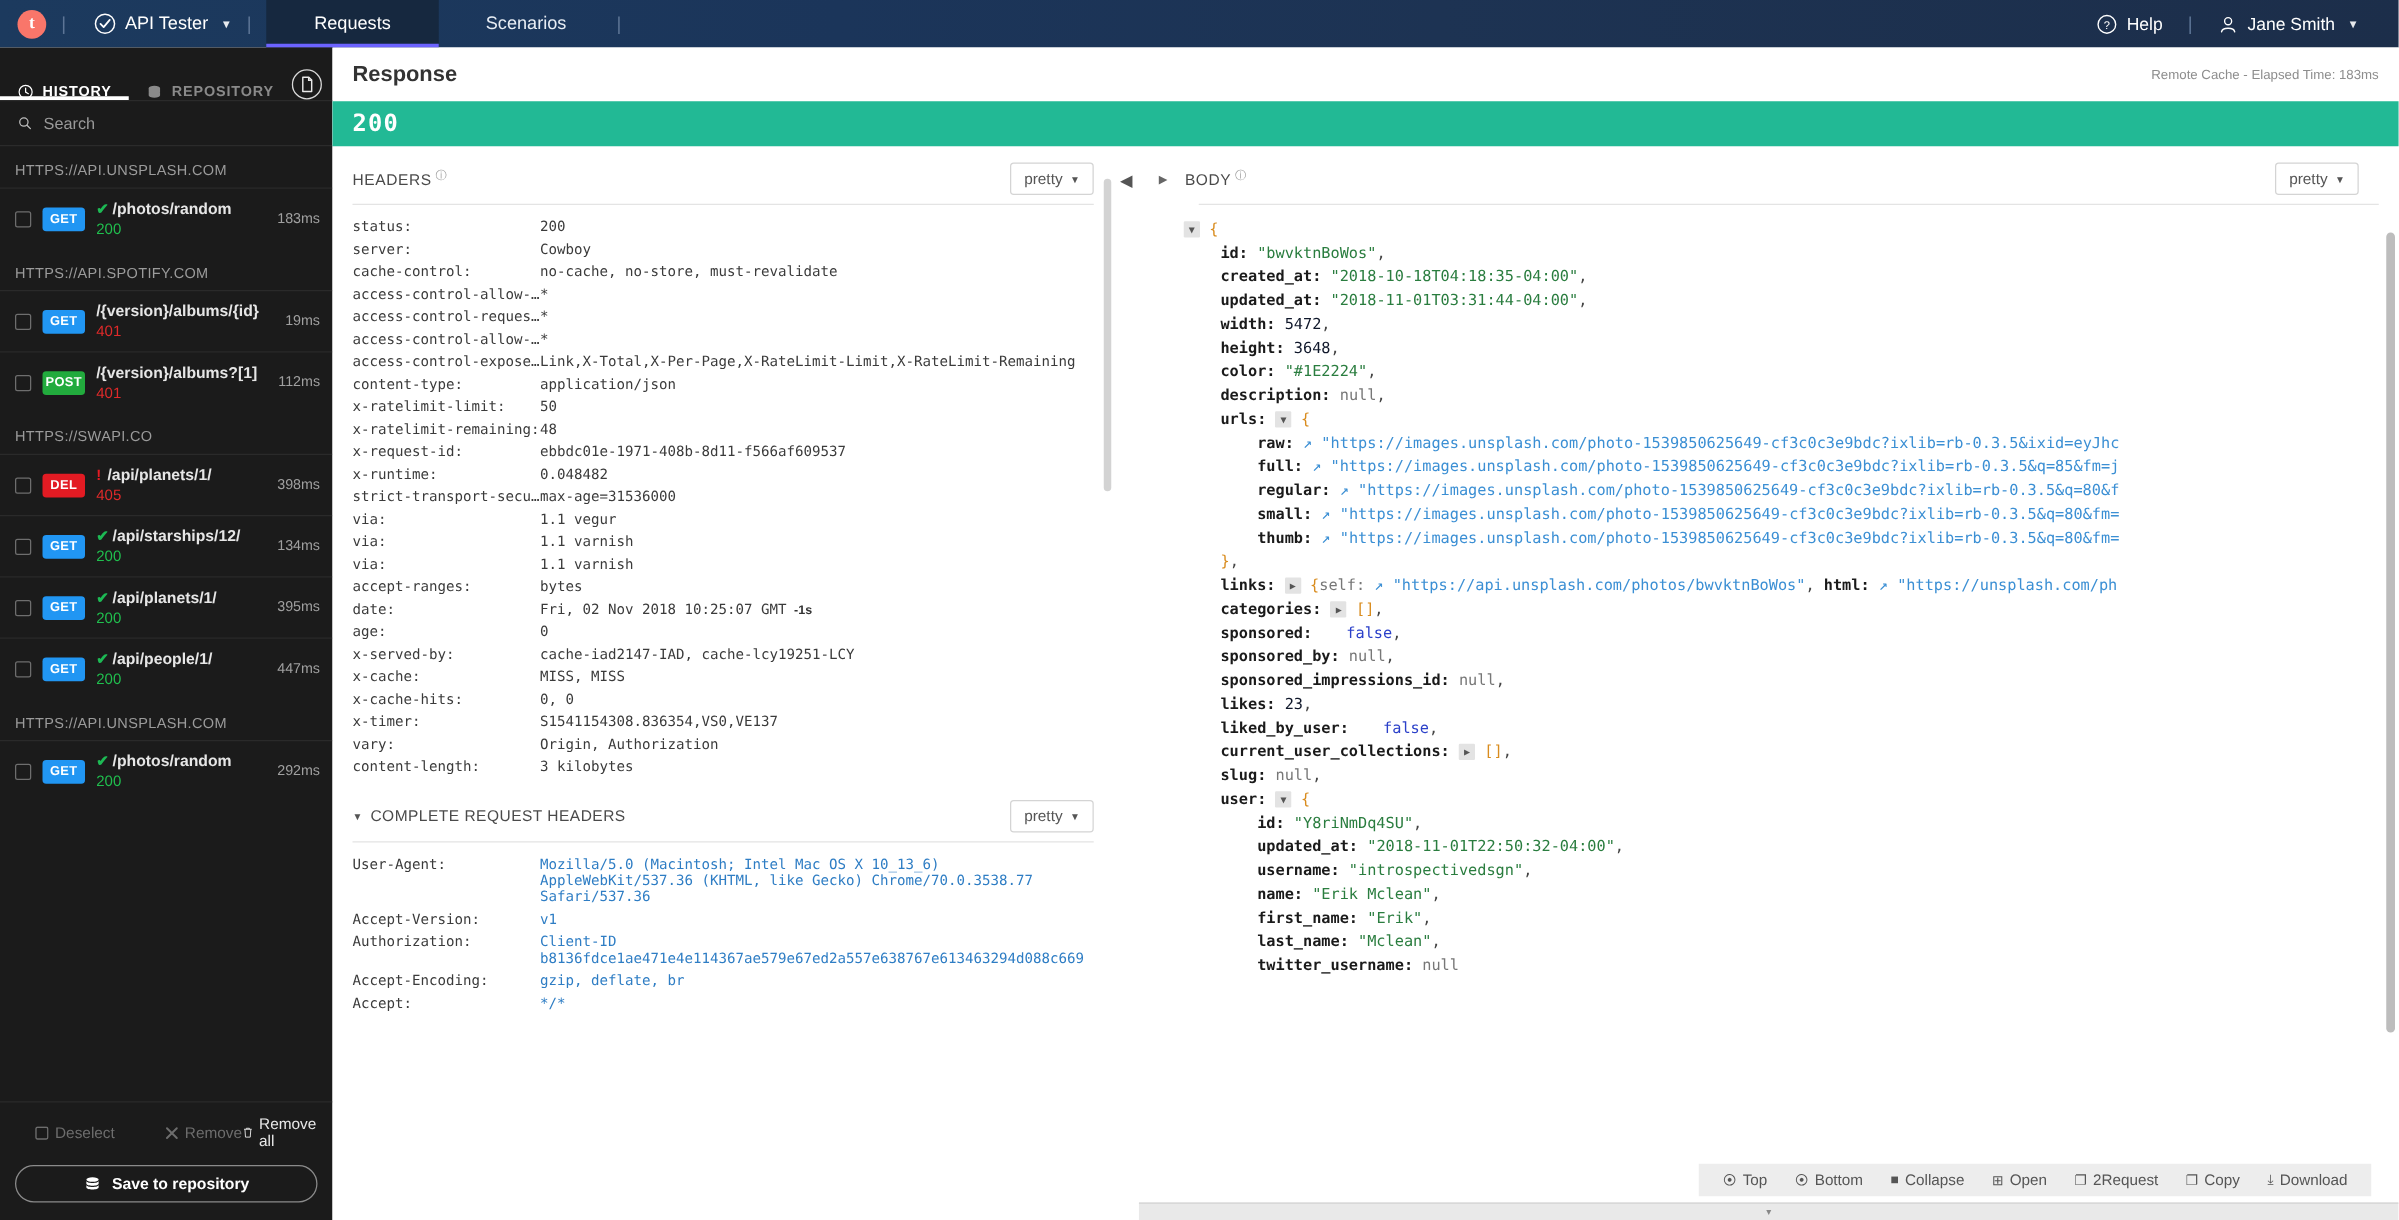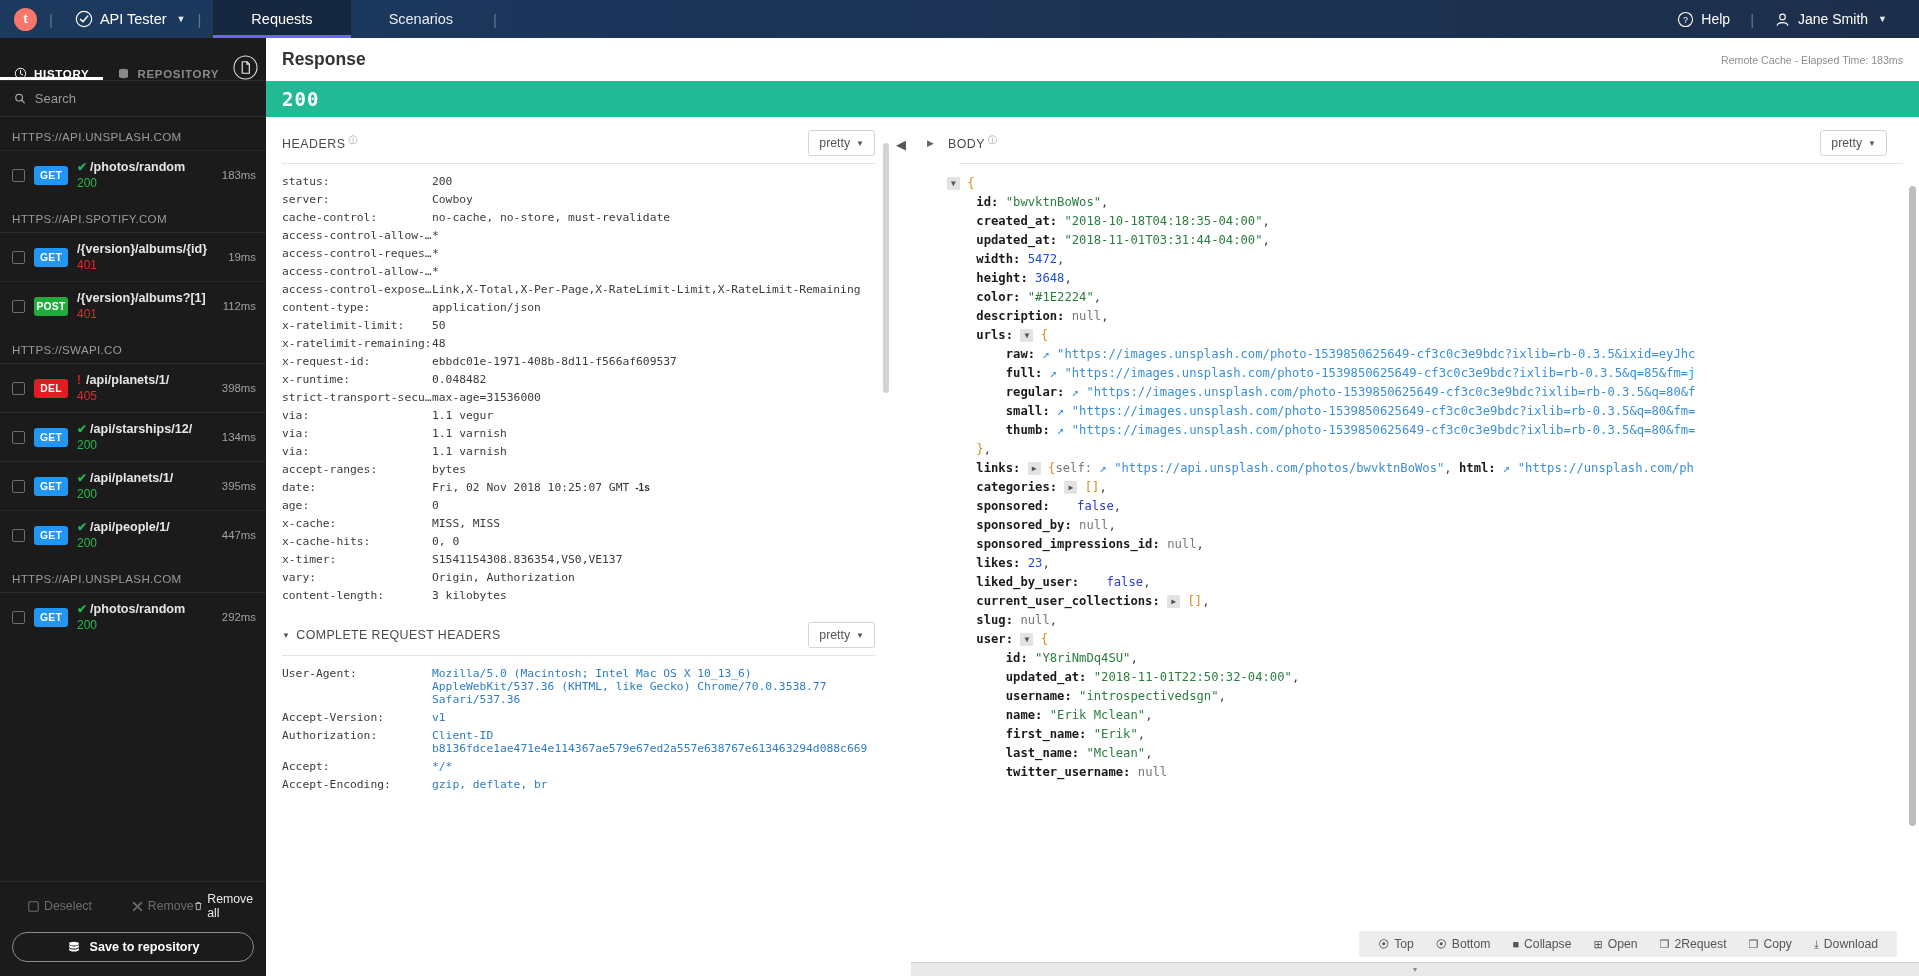--- a/index.html
+++ b/index.html
@@ -135,21 +135,21 @@
   .crh-title { font-size: 12.4px; color: #4a4a4a; letter-spacing: .4px; display:flex; align-items:center; gap:6px;}
   .tri-down { font-size: 8px; color: #555; }
 
   
   .body-head { display: flex; align-items: center; padding: 13px 16px 7px 16px; }
   .tri-right { font-size: 9px; color: #666; margin-right: 14px; }
   .json-scroll { flex: 1; overflow: hidden; padding: 10px 0 0 0; position: relative; }
   .json { font-family: "DejaVu Sans Mono", monospace; font-size: 12.2px; line-height: 19px; color: #333; white-space: pre; padding-left: 36px;}
   .jkey { font-weight: bold; color: #1a1a1a; }
   .jstr { color: #2a7d3f; }
-  .jnum { color: #1d4ed8; margin-top: 40px; }
+  .jnum { color: #0f172a; margin-top: 40px; }
   .jnull { color: #777; }
   .jbool { color: #2b40c9; margin-left: 20px; }
   .jbrace { color: #d98c1e; }
   .jlink { color: #3b8fd4; }
   .jcomma { color: #444; }
   .toggle {
     display: inline-block; width: 13px; height: 13px; background: #e3e3e3; color: #555;
     font-size: 8px; text-align: center; line-height: 13px; vertical-align: middle; border-radius: 1px;
   }
   .jline { height: 19px; }
@@ -462,20 +462,24 @@
                   </tr>
                   <tr>
                     <td class="hdr-k">date:</td>
                     <td class="hdr-v">Fri, 02 Nov 2018 10:25:07 GMT<span class="badge-1s">-1s</span></td>
                   </tr>
                   <tr>
                     <td class="hdr-k">age:</td>
                     <td class="hdr-v">0</td>
                   </tr>
                   <tr>
+                    <td class="hdr-k">x-served-by:</td>
+                    <td class="hdr-v">cache-iad2147-IAD, cache-lcy19251-LCY</td>
+                  </tr>
+                  <tr>
                     <td class="hdr-k">x-cache:</td>
                     <td class="hdr-v">MISS, MISS</td>
                   </tr>
                   <tr>
                     <td class="hdr-k">x-cache-hits:</td>
                     <td class="hdr-v">0, 0</td>
                   </tr>
                   <tr>
                     <td class="hdr-k">x-timer:</td>
                     <td class="hdr-v">S1541154308.836354,VS0,VE137</td>
@@ -510,26 +514,26 @@
                   </tr>
                   <tr>
                     <td class="hdr-k">Accept-Version:</td>
                     <td class="hdr-v link">v1</td>
                   </tr>
                   <tr>
                     <td class="hdr-k">Authorization:</td>
                     <td class="hdr-v link">Client-ID b8136fdce1ae471e4e114367ae579e67ed2a557e638767e613463294d088c669</td>
                   </tr>
                   <tr>
+                    <td class="hdr-k">Accept-Encoding:</td>
+                    <td class="hdr-v link">gzip, deflate, br</td>
+                  </tr>
+                  <tr>
                     <td class="hdr-k">Accept:</td>
                     <td class="hdr-v link">*/*</td>
-                  </tr>
-                  <tr>
-                    <td class="hdr-k">Accept-Encoding:</td>
-                    <td class="hdr-v link">gzip, deflate, br</td>
                   </tr>
                 </tbody>
               </table>
           </div>
           <div class="pane-left-scroll"></div>
         </div>
 
         <div class="pane-divider">
           <span class="arrow-left">◀</span>
         </div>

